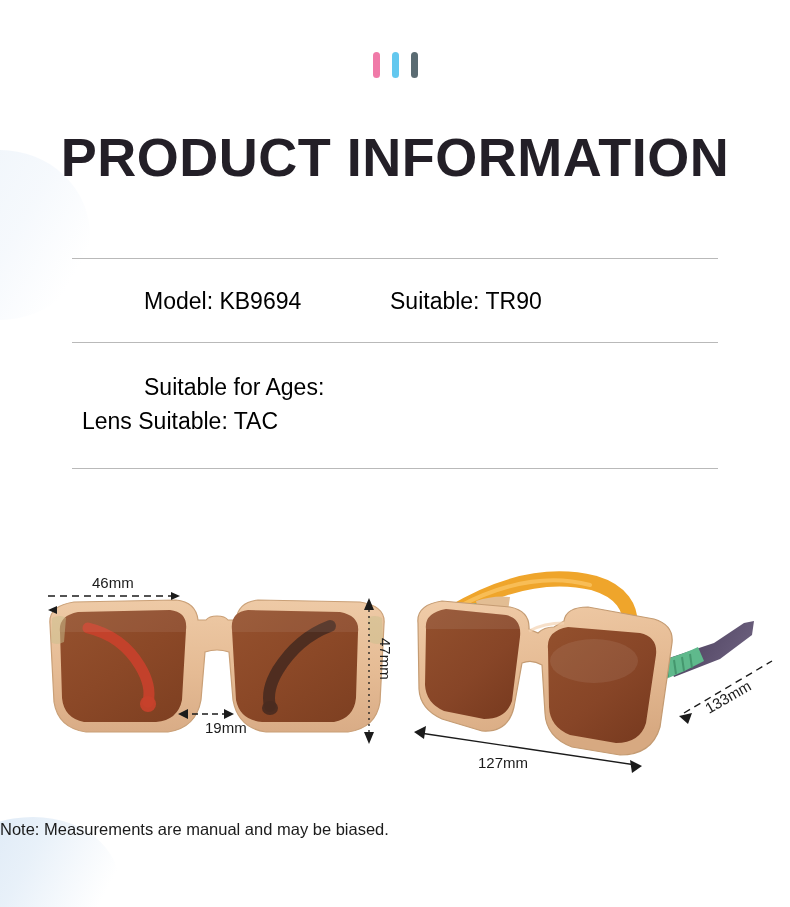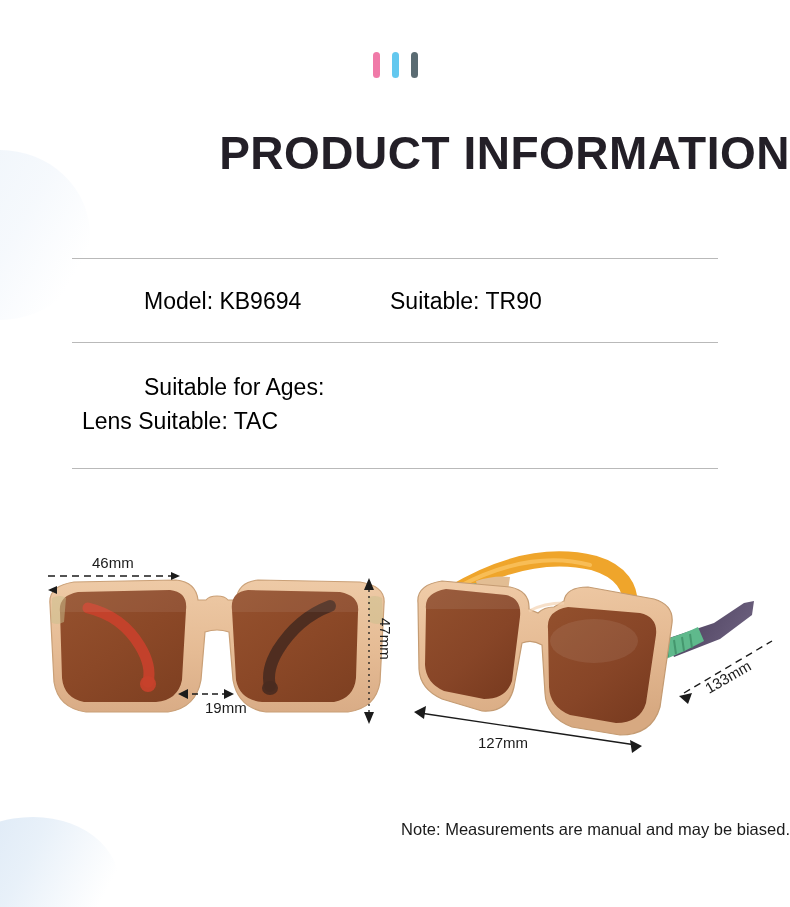--- a/index.html
+++ b/index.html
@@ -53,22 +53,22 @@
     height: 26px;
     border-radius: 4px;
   }
 
   
   .title {
     position: absolute;
     top: 126px;
     left: 0;
     right: 0;
-    text-align: right;
-    font-size: 46px;
+    text-align: center;
+    font-size: 54px;
     font-weight: bold;
     letter-spacing: .5px;
     color: #231f27;
   }
 
   
   .specs {
     position: absolute;
     top: 258px;
     left: 72px;
@@ -90,21 +90,21 @@
     line-height: 1.45;
   }
   .spec-cell.left  { width: 308px; padding-left: 72px; }
   .spec-cell.right { flex: 1; padding-left: 10px; }
 
   .row-tall { padding: 28px 0 30px 0; flex-direction: column; }
 
   
   .figures {
     position: absolute;
-    top: 536px;
+    top: 556px;
     left: 0;
     width: 648px;
     height: 250px;
   }
 
   .fig { position: absolute; }
   .fig-front { left: 30px;  top: 10px;  width: 375px; height: 230px; }
   .fig-angle { left: 398px; top: 5px;   width: 380px; height: 235px; }
 
   svg { display: block; overflow: visible; }
@@ -120,21 +120,21 @@
   .dim-47  { left: 370px; top: 643px; transform: rotate(90deg); transform-origin: left top; }
   .dim-127 { left: 478px; top: 757px; }
   .dim-133 { left: 700px; top: 700px; transform: rotate(-30deg); transform-origin: left top; }
 
   
   .note {
     position: absolute;
     top: 820px;
     left: 0;
     right: 0;
-    text-align: right;
+    text-align: left;
     font-size: 16.5px;
     color: #1b1b1b;
   }
 </style>
 </head>
 <body>
 
 <div class="corner-tint-tl"></div>
 <div class="corner-tint-bl"></div>
 

